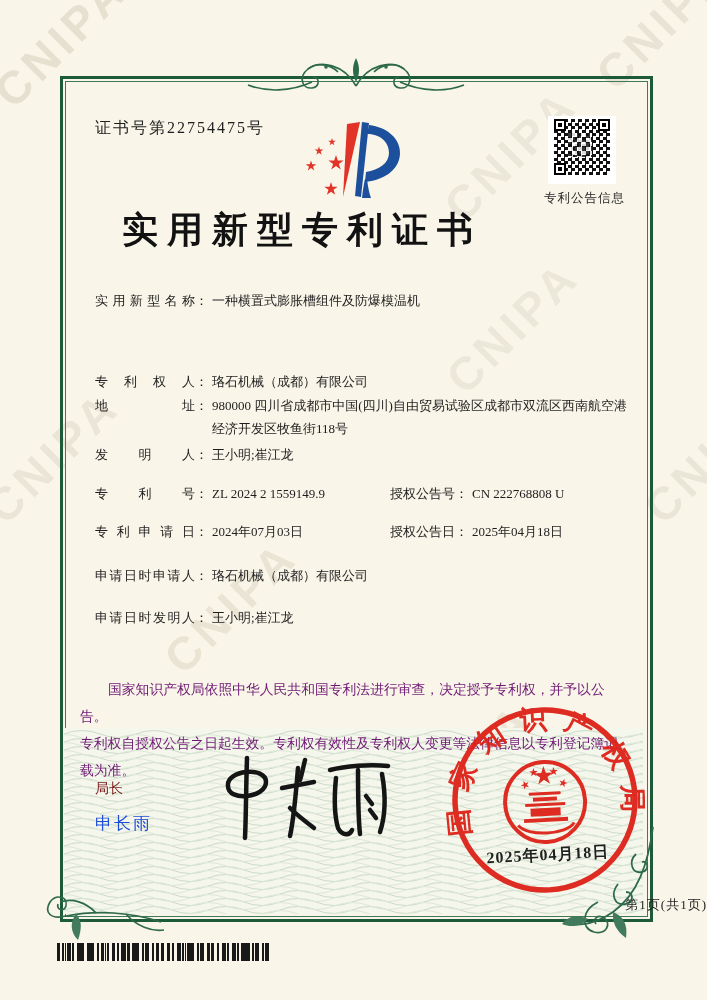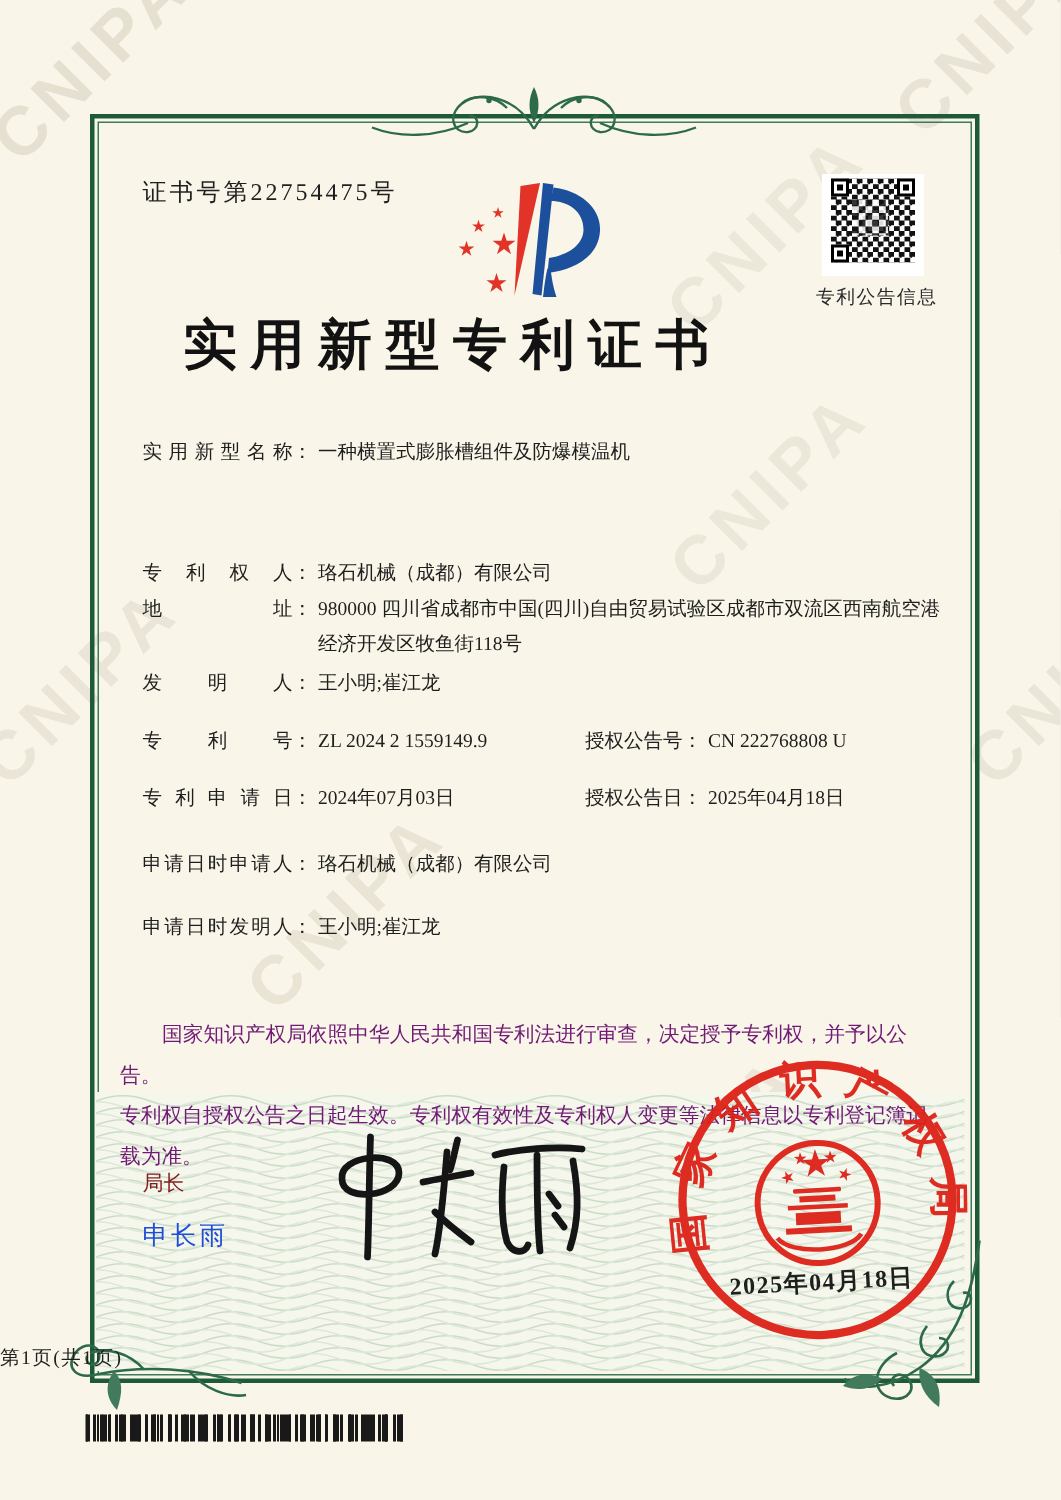--- a/index.html
+++ b/index.html
@@ -68,21 +68,21 @@
   .sig-name{position:absolute;left:95px;top:812px;font-family:"Liberation Sans","DejaVu Sans",sans-serif;
             font-size:17px;color:#1d4ed8;letter-spacing:2px;}
   .sig-svg{position:absolute;left:210px;top:748px;width:200px;height:100px;}
 
   .seal{position:absolute;left:445px;top:700px;width:200px;height:200px;opacity:.95;transform:rotate(-3deg);}
   .seal text{font-family:"Liberation Serif","DejaVu Serif",serif;}
   .seal-org{font-size:27px;font-weight:bold;letter-spacing:15px;fill:#dd2218;}
   .seal-date{font-size:16px;font-weight:bold;letter-spacing:1px;fill:#141414;
              font-family:"Liberation Sans","DejaVu Sans",sans-serif;}
 
-  .footer{position:absolute;left:0;top:896px;width:707px;text-align:left;
+  .footer{position:absolute;left:0;top:896px;width:707px;text-align:right;
           font-size:13px;color:#1f1f1f;letter-spacing:1px;}
 
   .barcode{position:absolute;left:57px;top:943px;width:214px;height:18px;
      background:
        repeating-linear-gradient(90deg,#191919 0 2px,transparent 2px 5px),
        repeating-linear-gradient(90deg,#191919 0 1px,transparent 1px 8px),
        repeating-linear-gradient(90deg,#191919 0 3px,transparent 3px 11px);}
 
   .orn{position:absolute;pointer-events:none;}
   .orn-top{left:246px;top:52px;width:220px;height:48px;}

